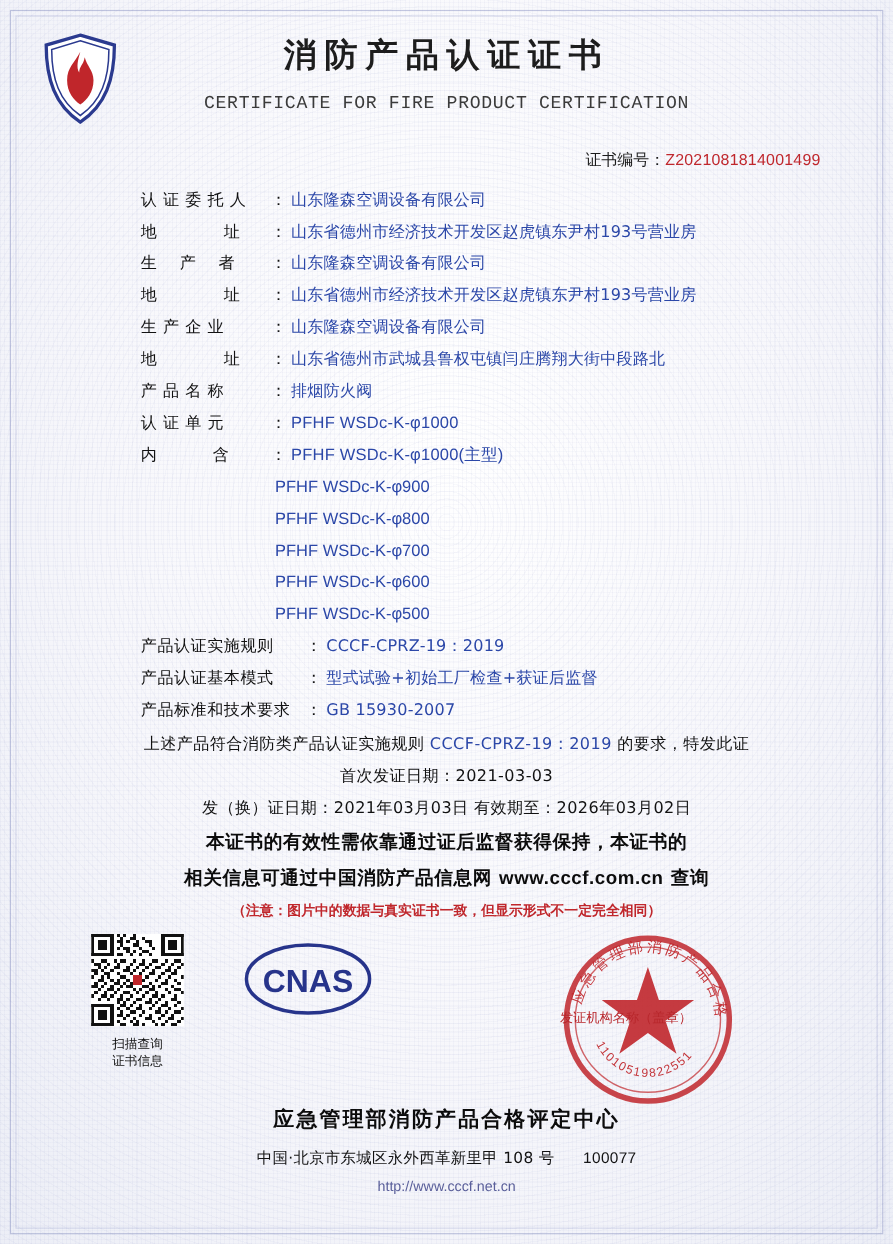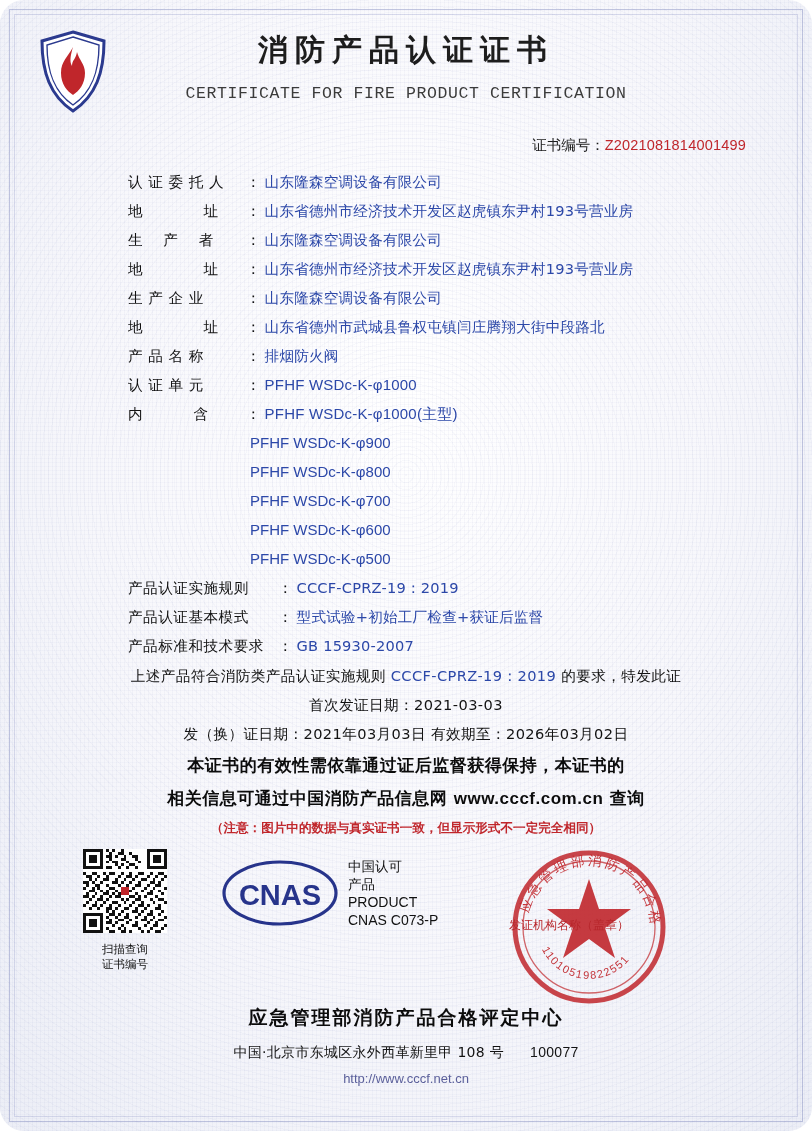--- a/index.html
+++ b/index.html
@@ -17,21 +17,20 @@
   #certificate {
     position: relative;
     width: 812px;
     height: 1131px;
     box-sizing: border-box;
     background:
       repeating-linear-gradient(90deg, rgba(120,130,190,0.055) 0px, rgba(120,130,190,0.055) 1px, rgba(255,255,255,0) 1px, rgba(255,255,255,0) 4px),
       repeating-linear-gradient(0deg, rgba(120,130,190,0.045) 0px, rgba(120,130,190,0.045) 1px, rgba(255,255,255,0) 1px, rgba(255,255,255,0) 4px),
       radial-gradient(ellipse at 50% 35%, #ffffff 0%, #f7f7fb 55%, #eceef6 100%);
     overflow: hidden;
-    border-radius: 24px;
   }
 
   
   #frame-outer {
     position: absolute;
     left: 9px; top: 9px; right: 9px; bottom: 9px;
     border: 1px solid rgba(110,120,180,0.40);
     pointer-events: none;
   }
   #frame-inner {
@@ -615,35 +614,29 @@
           <rect x="20" y="28" width="1" height="1"></rect>
             <rect x="22" y="28" width="1" height="1"></rect>
             <rect x="25" y="28" width="2" height="1"></rect>
         </g>
         <g fill="#c0262b">
           <rect x="13" y="13" width="3" height="3"></rect>
         </g>
       </svg>
       <div id="qr-caption">
         <div>扫描查询</div>
-        <div>证书编号</div>
+        <div>证书信息</div>
       </div>
     </div>
 
     <div id="cnas-block">
       <svg id="cnas-logo" viewBox="0 0 116 66">
         <ellipse cx="58" cy="33" rx="56" ry="31" fill="none" stroke="#27348b" stroke-width="3.2"></ellipse>
         <text x="58" y="45" text-anchor="middle" font-family="Liberation Sans, sans-serif" font-size="29" font-weight="bold" fill="#27348b">CNAS</text>
       </svg>
-      <div id="cnas-text">
-        <div>中国认可</div>
-        <div>产品</div>
-        <div class="latin">PRODUCT</div>
-        <div class="latin">CNAS C073-P</div>
-      </div>
     </div>
 
     <svg id="seal" viewBox="0 0 168 168">
       <defs>
         <path id="sealArcTop" d="M 22 84 A 62 62 0 0 1 146 84"></path>
         <path id="sealArcBottom" d="M 32 84 A 52 52 0 0 0 136 84"></path>
       </defs>
       <circle cx="84" cy="84" r="74" fill="none" stroke="#c0262b" stroke-width="5" opacity="0.85"></circle>
       <circle cx="84" cy="84" r="66" fill="none" stroke="#c0262b" stroke-width="1.3" opacity="0.7"></circle>
       <polygon points="84,36 94,66 126,66 100,85 110,115 84,96 58,115 68,85 42,66 74,66" fill="#c0262b" opacity="0.9"></polygon>

